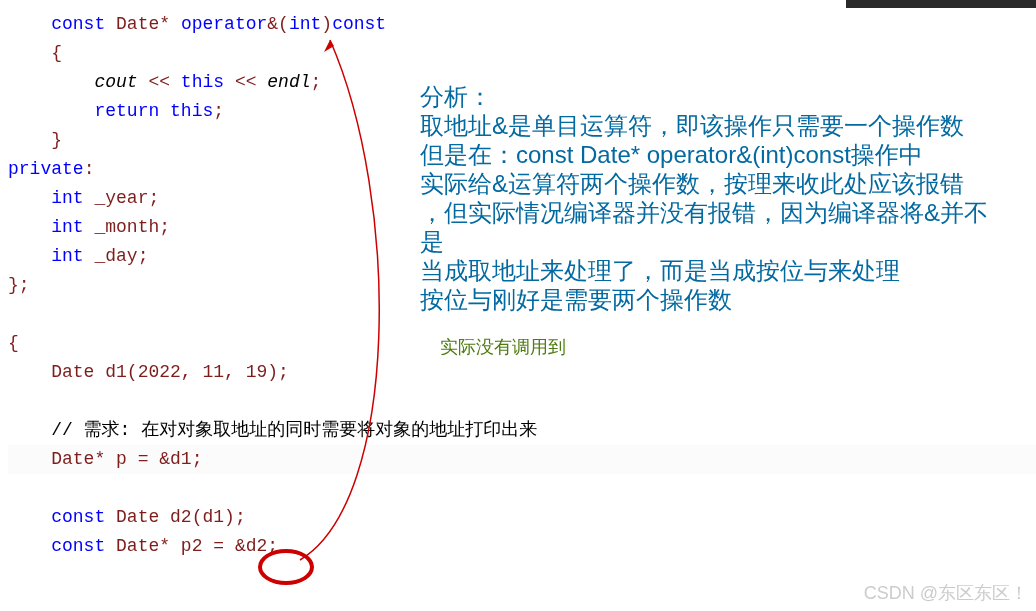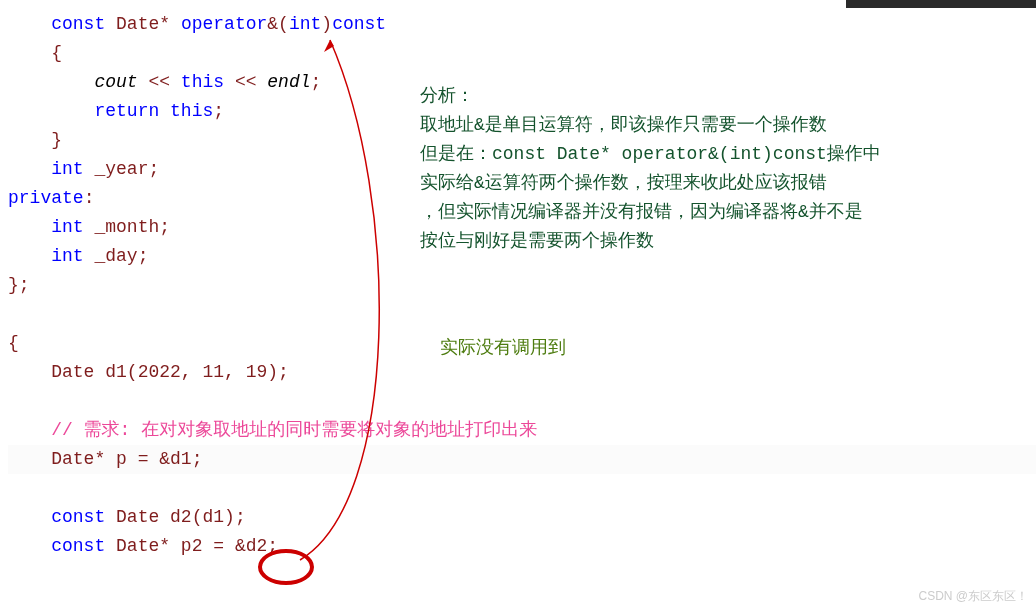--- a/index.html
+++ b/index.html
@@ -15,29 +15,29 @@
     .code-area {
       padding: 10px 0 0 8px;
       line-height: 29px;
     }
     .code-line {
       white-space: pre;
       position: relative;
     }
     .k-blue { color: #0000ff; }
     .k-italic { font-style: italic; color: #000; margin-top: 47px; }
-    .k-green { color: #ec4899; }
+    .k-green { color: #000000; }
     .plain { color: #7f1d1d; }
     .annotation-block {
       position: absolute;
       left: 420px;
       top: 82px;
-      color: #14532d;
-      font-family: Liberation Mono, monospace;
-      font-size: 18px;
+      color: #0369a1;
+      font-family: Liberation Sans, sans-serif;
+      font-size: 24px;
       line-height: 29px;
       width: 590px;
     }
     .annotation-2 {
       position: absolute;
       left: 440px;
       top: 335px;
       color: #4d7c0f;
       font-family: "Microsoft YaHei", "SimSun", sans-serif;
       font-size: 18px;
@@ -58,21 +58,21 @@
       width: 1036px;
       height: 611px;
       pointer-events: none;
     }
     .watermark {
       position: absolute;
       right: 8px;
       bottom: 6px;
       color: #ccc;
       font-family: "Microsoft YaHei", sans-serif;
-      font-size: 12px;
+      font-size: 18px;
     }
     .top-dark {
       position: absolute;
       right: 0;
       top: 0;
       width: 190px;
       height: 8px;
       background: #2a2a2a;
     }
     .highlight-line {
@@ -83,42 +83,43 @@
 <body>
 
 <div class="top-dark"></div>
 
 <div class="code-area">
   <div class="code-line"><span class="plain">    </span><span class="k-blue">const</span><span class="plain"> </span><span class="plain">Date</span><span class="plain">* </span><span class="k-blue">operator</span><span class="plain">&amp;</span><span class="plain">(</span><span class="k-blue">int</span><span class="plain">)</span><span class="k-blue">const</span></div>
   <div class="code-line"><span class="plain">    {</span></div>
   <div class="code-line"><span class="plain">        </span><span class="k-italic">cout</span><span class="plain"> &lt;&lt; </span><span class="k-blue">this</span><span class="plain"> &lt;&lt; </span><span class="k-italic">endl</span><span class="plain">;</span></div>
   <div class="code-line"><span class="plain">        </span><span class="k-blue">return</span><span class="plain"> </span><span class="k-blue">this</span><span class="plain">;</span></div>
   <div class="code-line"><span class="plain">    }</span></div>
+  <div class="code-line"><span class="k-blue">private</span><span class="plain">:</span></div>
   <div class="code-line"><span class="plain">    </span><span class="k-blue">int</span><span class="plain"> _year;</span></div>
-  <div class="code-line"><span class="k-blue">private</span><span class="plain">:</span></div>
   <div class="code-line"><span class="plain">    </span><span class="k-blue">int</span><span class="plain"> _month;</span></div>
   <div class="code-line"><span class="plain">    </span><span class="k-blue">int</span><span class="plain"> _day;</span></div>
   <div class="code-line"><span class="plain">};</span></div>
   <div class="code-line">&nbsp;</div>
   <div class="code-line"><span class="plain">{</span></div>
   <div class="code-line"><span class="plain">    </span><span class="plain">Date</span><span class="plain"> d1(2022, 11, 19);</span></div>
   <div class="code-line">&nbsp;</div>
   <div class="code-line"><span class="plain">    </span><span class="k-green">// 需求: 在对对象取地址的同时需要将对象的地址打印出来</span></div>
   <div class="code-line highlight-line"><span class="plain">    </span><span class="plain">Date</span><span class="plain">* p = &amp;d1;</span></div>
   <div class="code-line">&nbsp;</div>
   <div class="code-line"><span class="plain">    </span><span class="k-blue">const</span><span class="plain"> </span><span class="plain">Date</span><span class="plain"> d2(d1);</span></div>
   <div class="code-line"><span class="plain">    </span><span class="k-blue">const</span><span class="plain"> </span><span class="plain">Date</span><span class="plain">* p2 = &amp;d2;</span></div>
 </div>
 
 <div class="annotation-block">
   <div>分析：</div>
   <div>取地址&amp;是单目运算符，即该操作只需要一个操作数</div>
   <div>但是在：const Date* operator&amp;(int)const操作中</div>
   <div>实际给&amp;运算符两个操作数，按理来收此处应该报错</div>
   <div>，但实际情况编译器并没有报错，因为编译器将&amp;并不是</div>
+  <div>当成取地址来处理了，而是当成按位与来处理</div>
   <div>按位与刚好是需要两个操作数</div>
 </div>
 
 <div class="annotation-2">实际没有调用到</div>
 
 <div class="red-circle"></div>
 
 <svg class="curve-line">
   <path d="M 300,560 C 400,500 400,200 330,40" stroke="#cc0000" stroke-width="1.5" fill="none"></path>
   <path d="M 330,40 l -6,12 l 10,-6 z" fill="#cc0000"></path>

